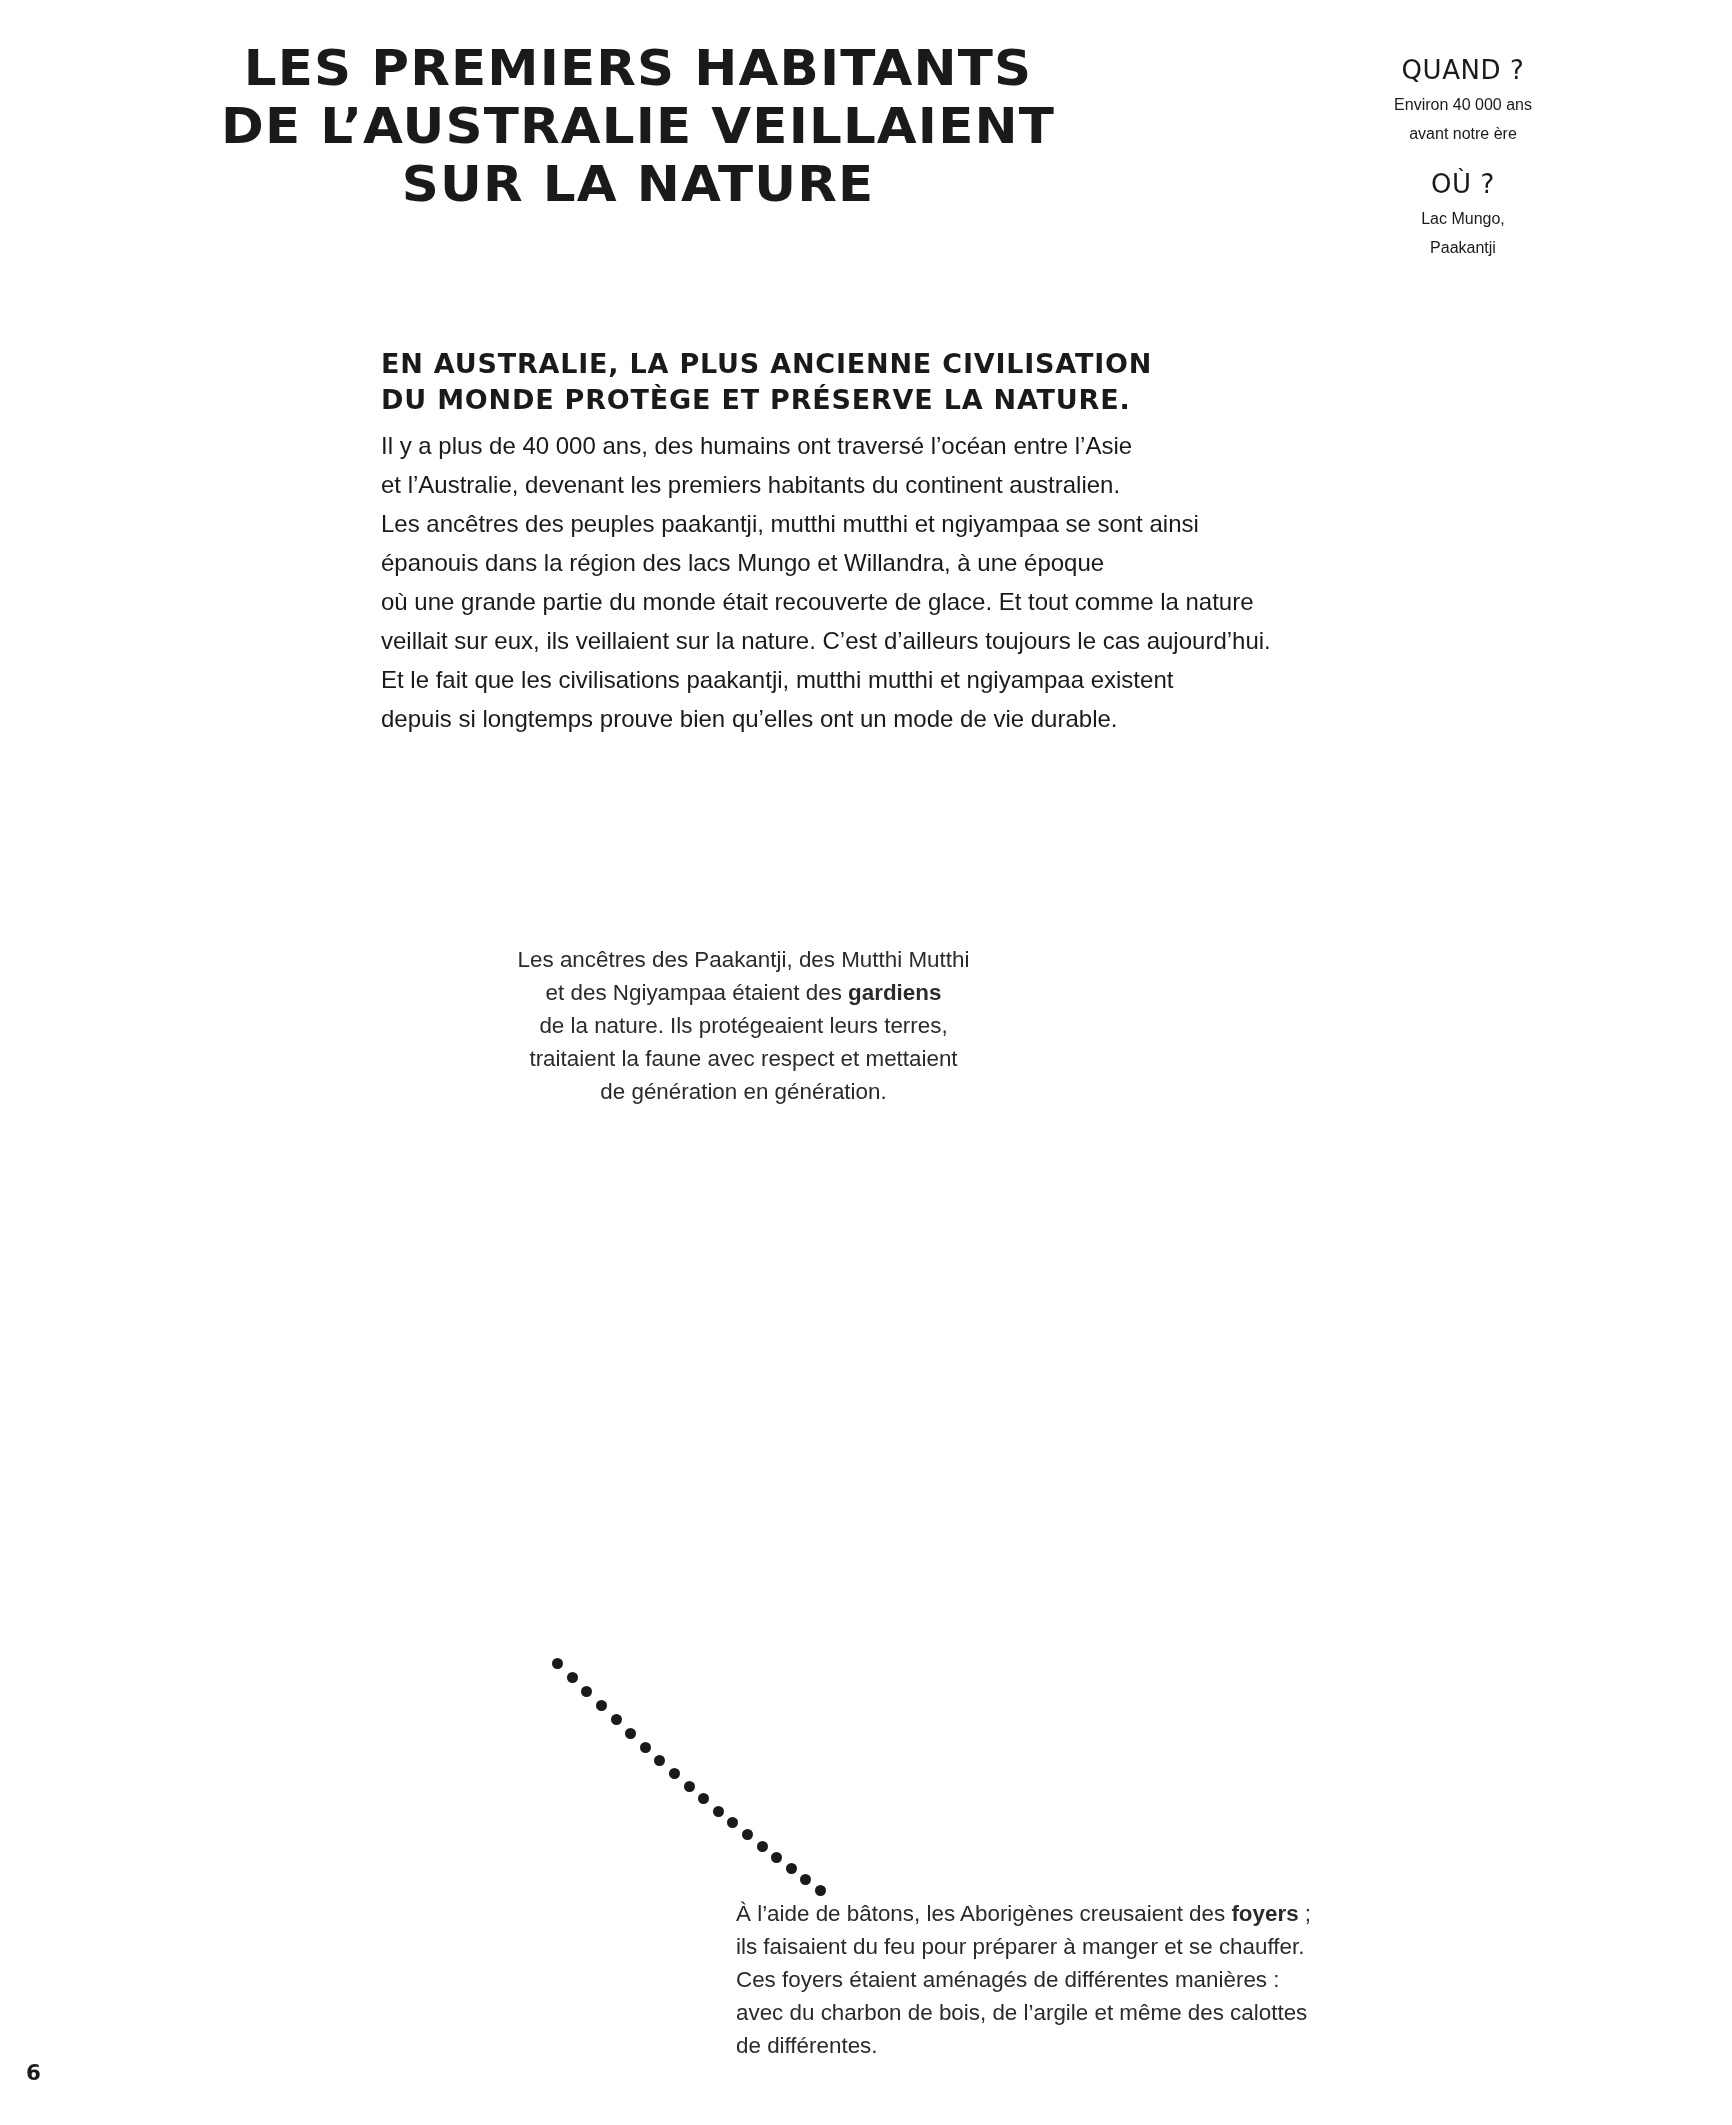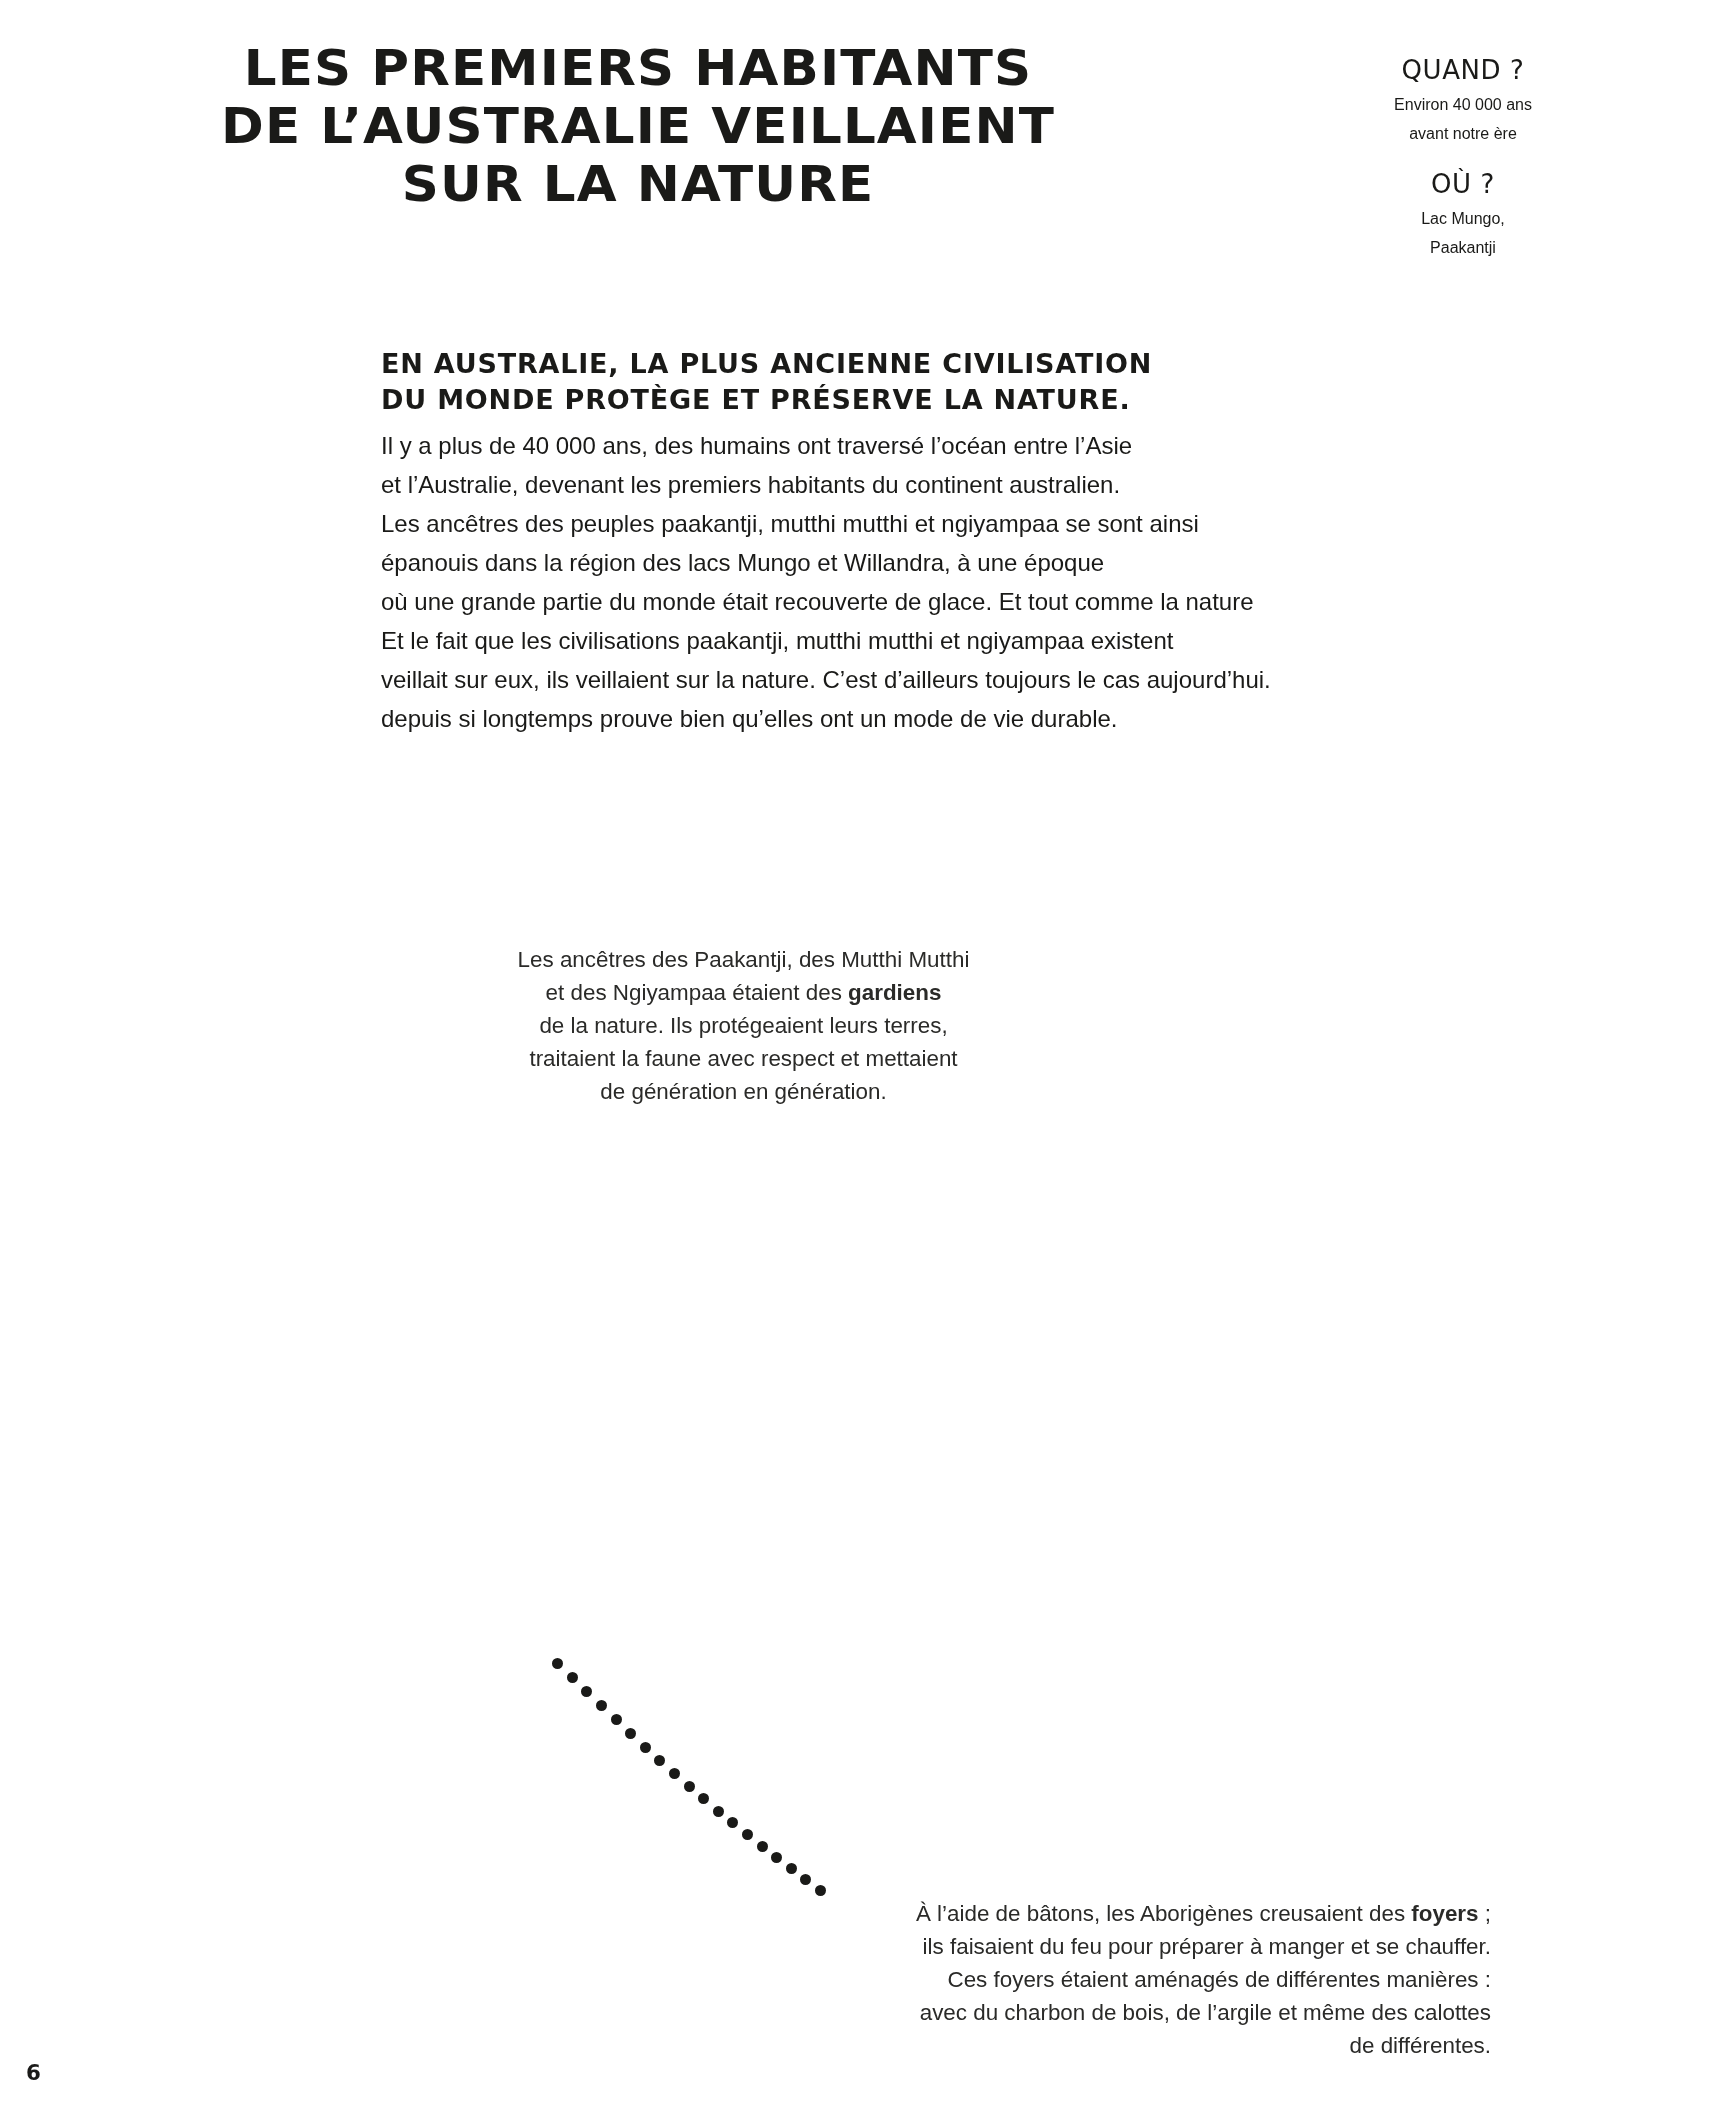--- a/index.html
+++ b/index.html
@@ -128,24 +128,24 @@
     position: absolute;
     width: 11.2px;
     height: 11.2px;
     border-radius: 50%;
     background: #1a1a18;
   }
 
   
   .caption-bottom {
     position: absolute;
-    left: 764px;
+    left: 736px;
     top: 1897px;
     width: 727px;
-    text-align: right;
+    text-align: left;
   }
   .caption-bottom .cap-line {
     font-family: "Liberation Sans", sans-serif;
     font-size: 22.4px;
     line-height: 33px;
     color: #2a2a28;
     white-space: nowrap;
   }
 
   
@@ -188,22 +188,22 @@
     <div class="subhead-line">EN AUSTRALIE, LA PLUS ANCIENNE CIVILISATION</div>
     <div class="subhead-line">DU MONDE PROTÈGE ET PRÉSERVE LA NATURE.</div>
   </div>
 
   <div class="body-text">
     <div class="body-line">Il y a plus de 40 000 ans, des humains ont traversé l’océan entre l’Asie</div>
     <div class="body-line">et l’Australie, devenant les premiers habitants du continent australien.</div>
     <div class="body-line">Les ancêtres des peuples paakantji, mutthi mutthi et ngiyampaa se sont ainsi</div>
     <div class="body-line">épanouis dans la région des lacs Mungo et Willandra, à une époque</div>
     <div class="body-line">où une grande partie du monde était recouverte de glace. Et tout comme la nature</div>
+    <div class="body-line">veillait sur eux, ils veillaient sur la nature. C’est d’ailleurs toujours le cas aujourd’hui.</div>
     <div class="body-line">Et le fait que les civilisations paakantji, mutthi mutthi et ngiyampaa existent</div>
-    <div class="body-line">veillait sur eux, ils veillaient sur la nature. C’est d’ailleurs toujours le cas aujourd’hui.</div>
     <div class="body-line">depuis si longtemps prouve bien qu’elles ont un mode de vie durable.</div>
   </div>
 
   <div class="caption-mid">
     <div class="cap-line">Les ancêtres des Paakantji, des Mutthi Mutthi</div>
     <div class="cap-line"><span>et des Ngiyampaa étaient des </span><b>gardiens</b></div>
     <div class="cap-line">de la nature. Ils protégeaient leurs terres,</div>
     <div class="cap-line">traitaient la faune avec respect et mettaient</div>
     <div class="cap-line">de génération en génération.</div>
   </div>

